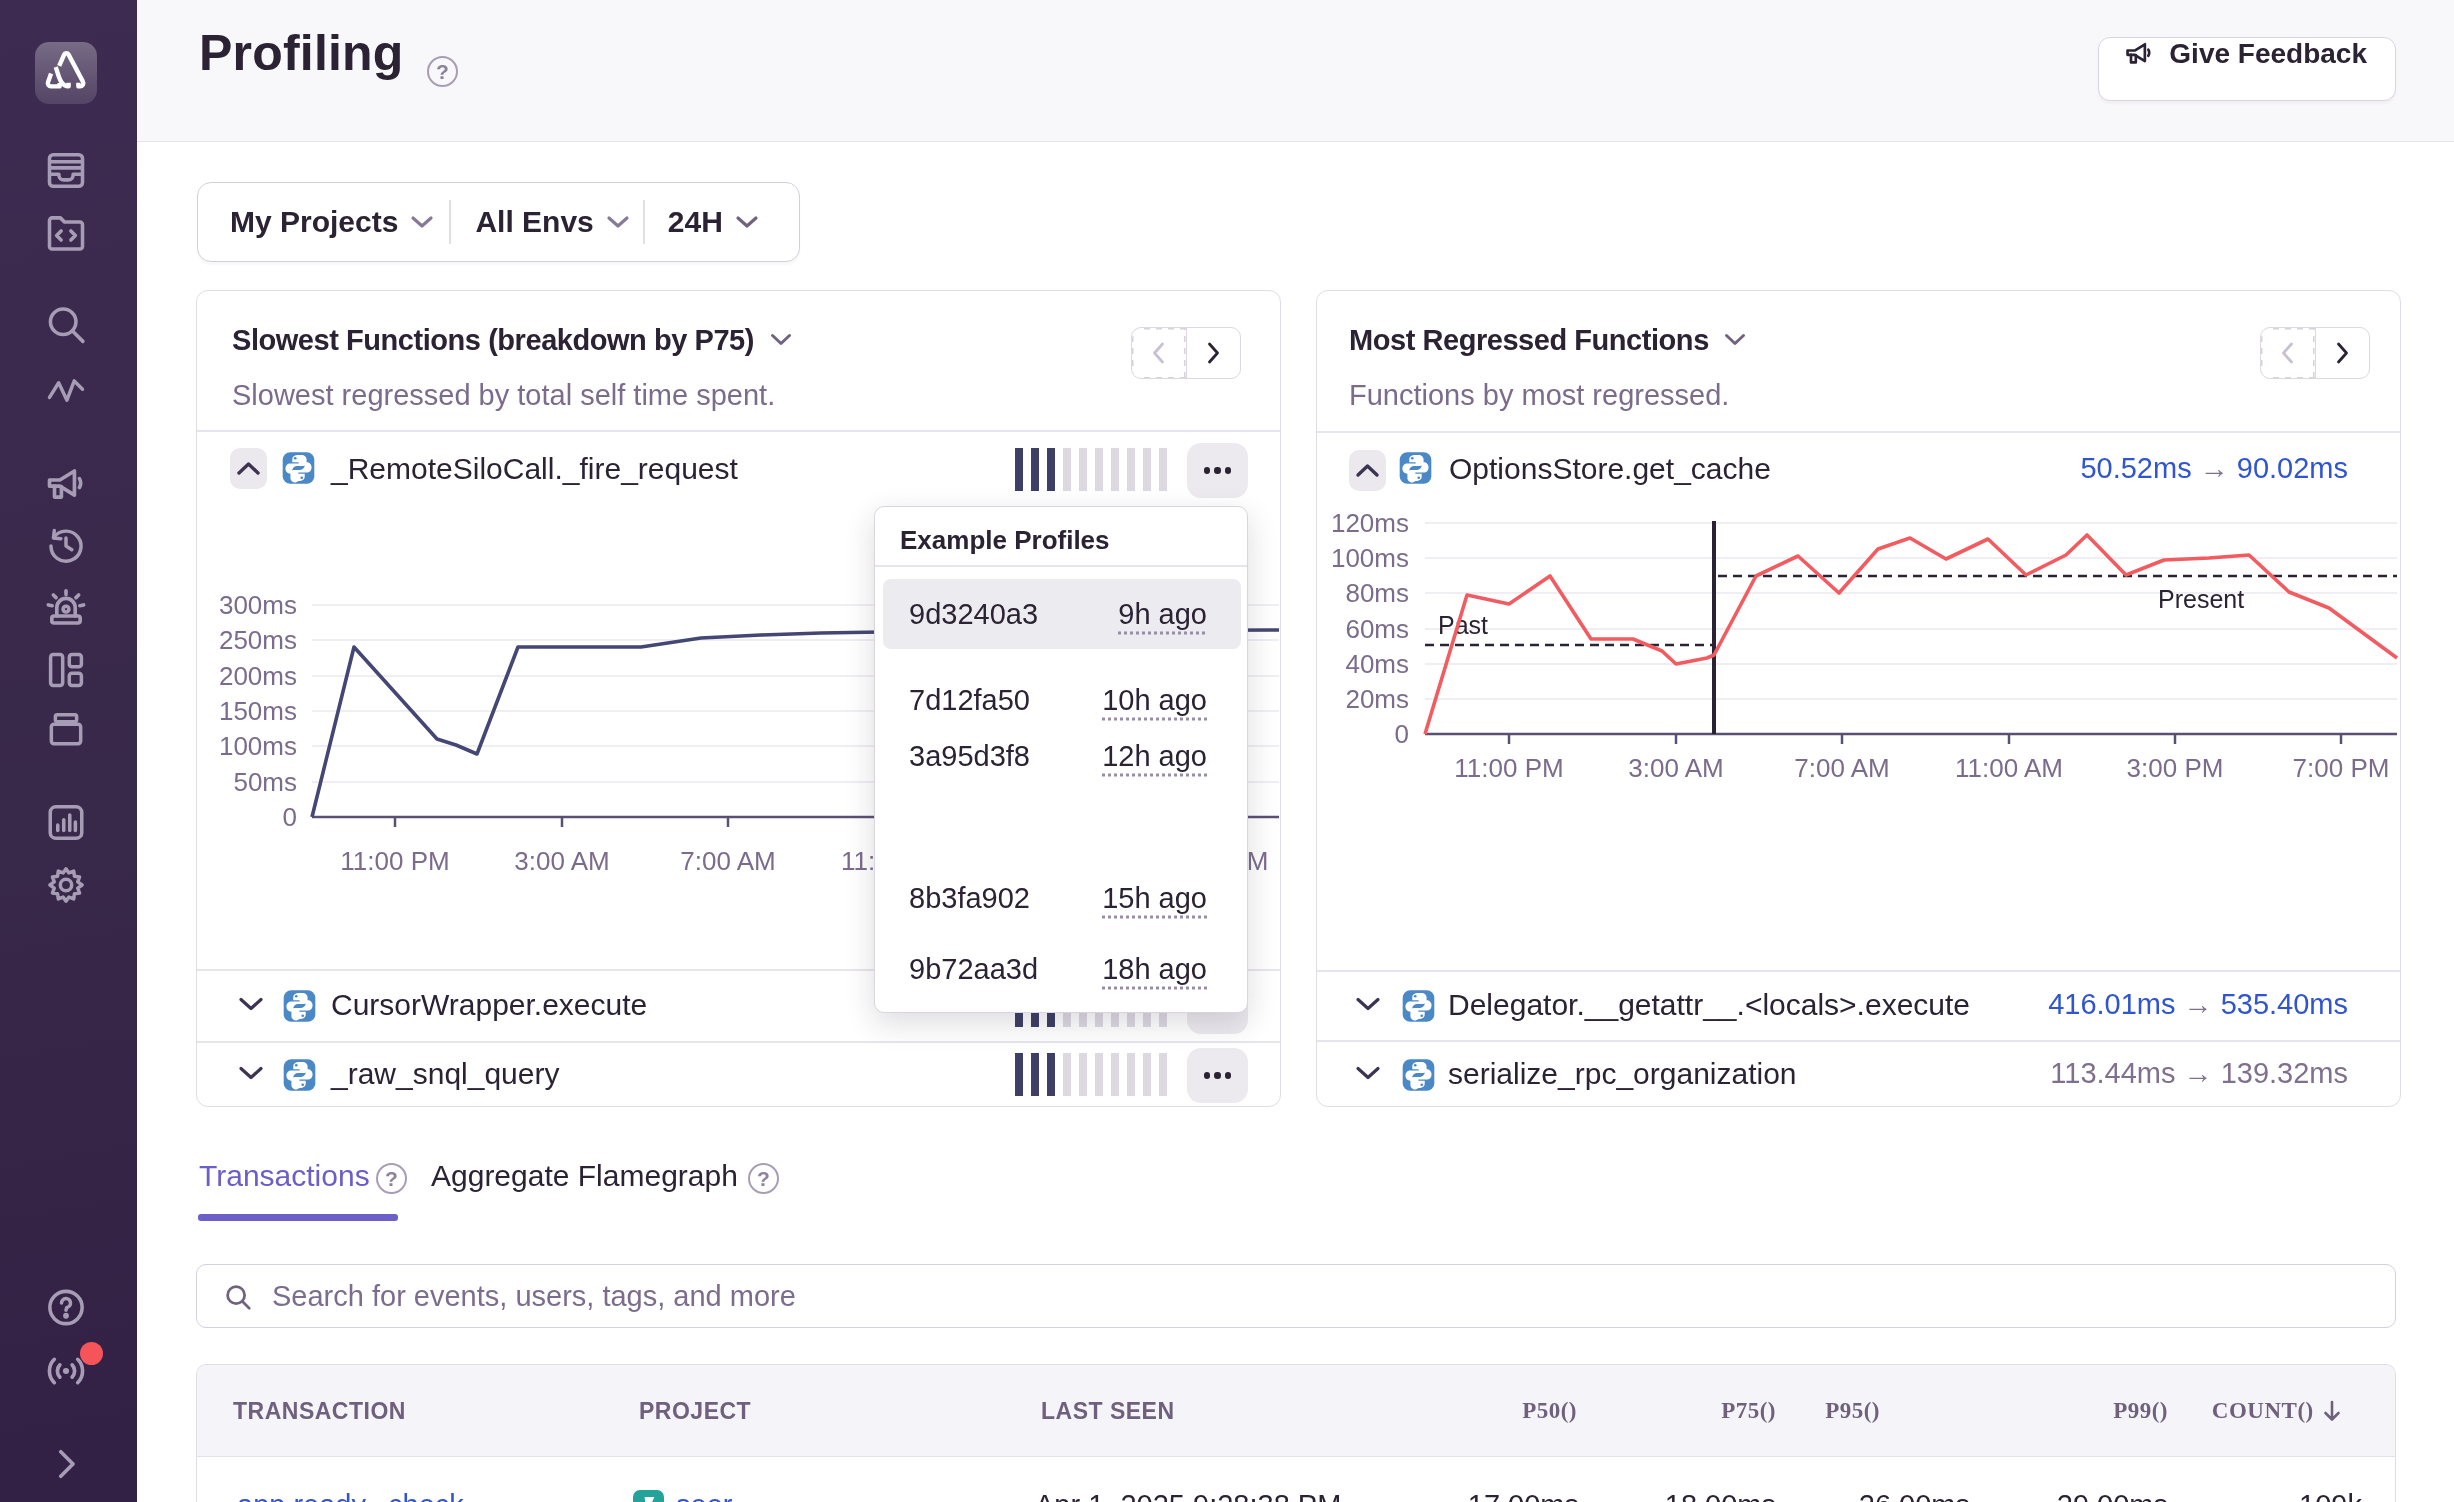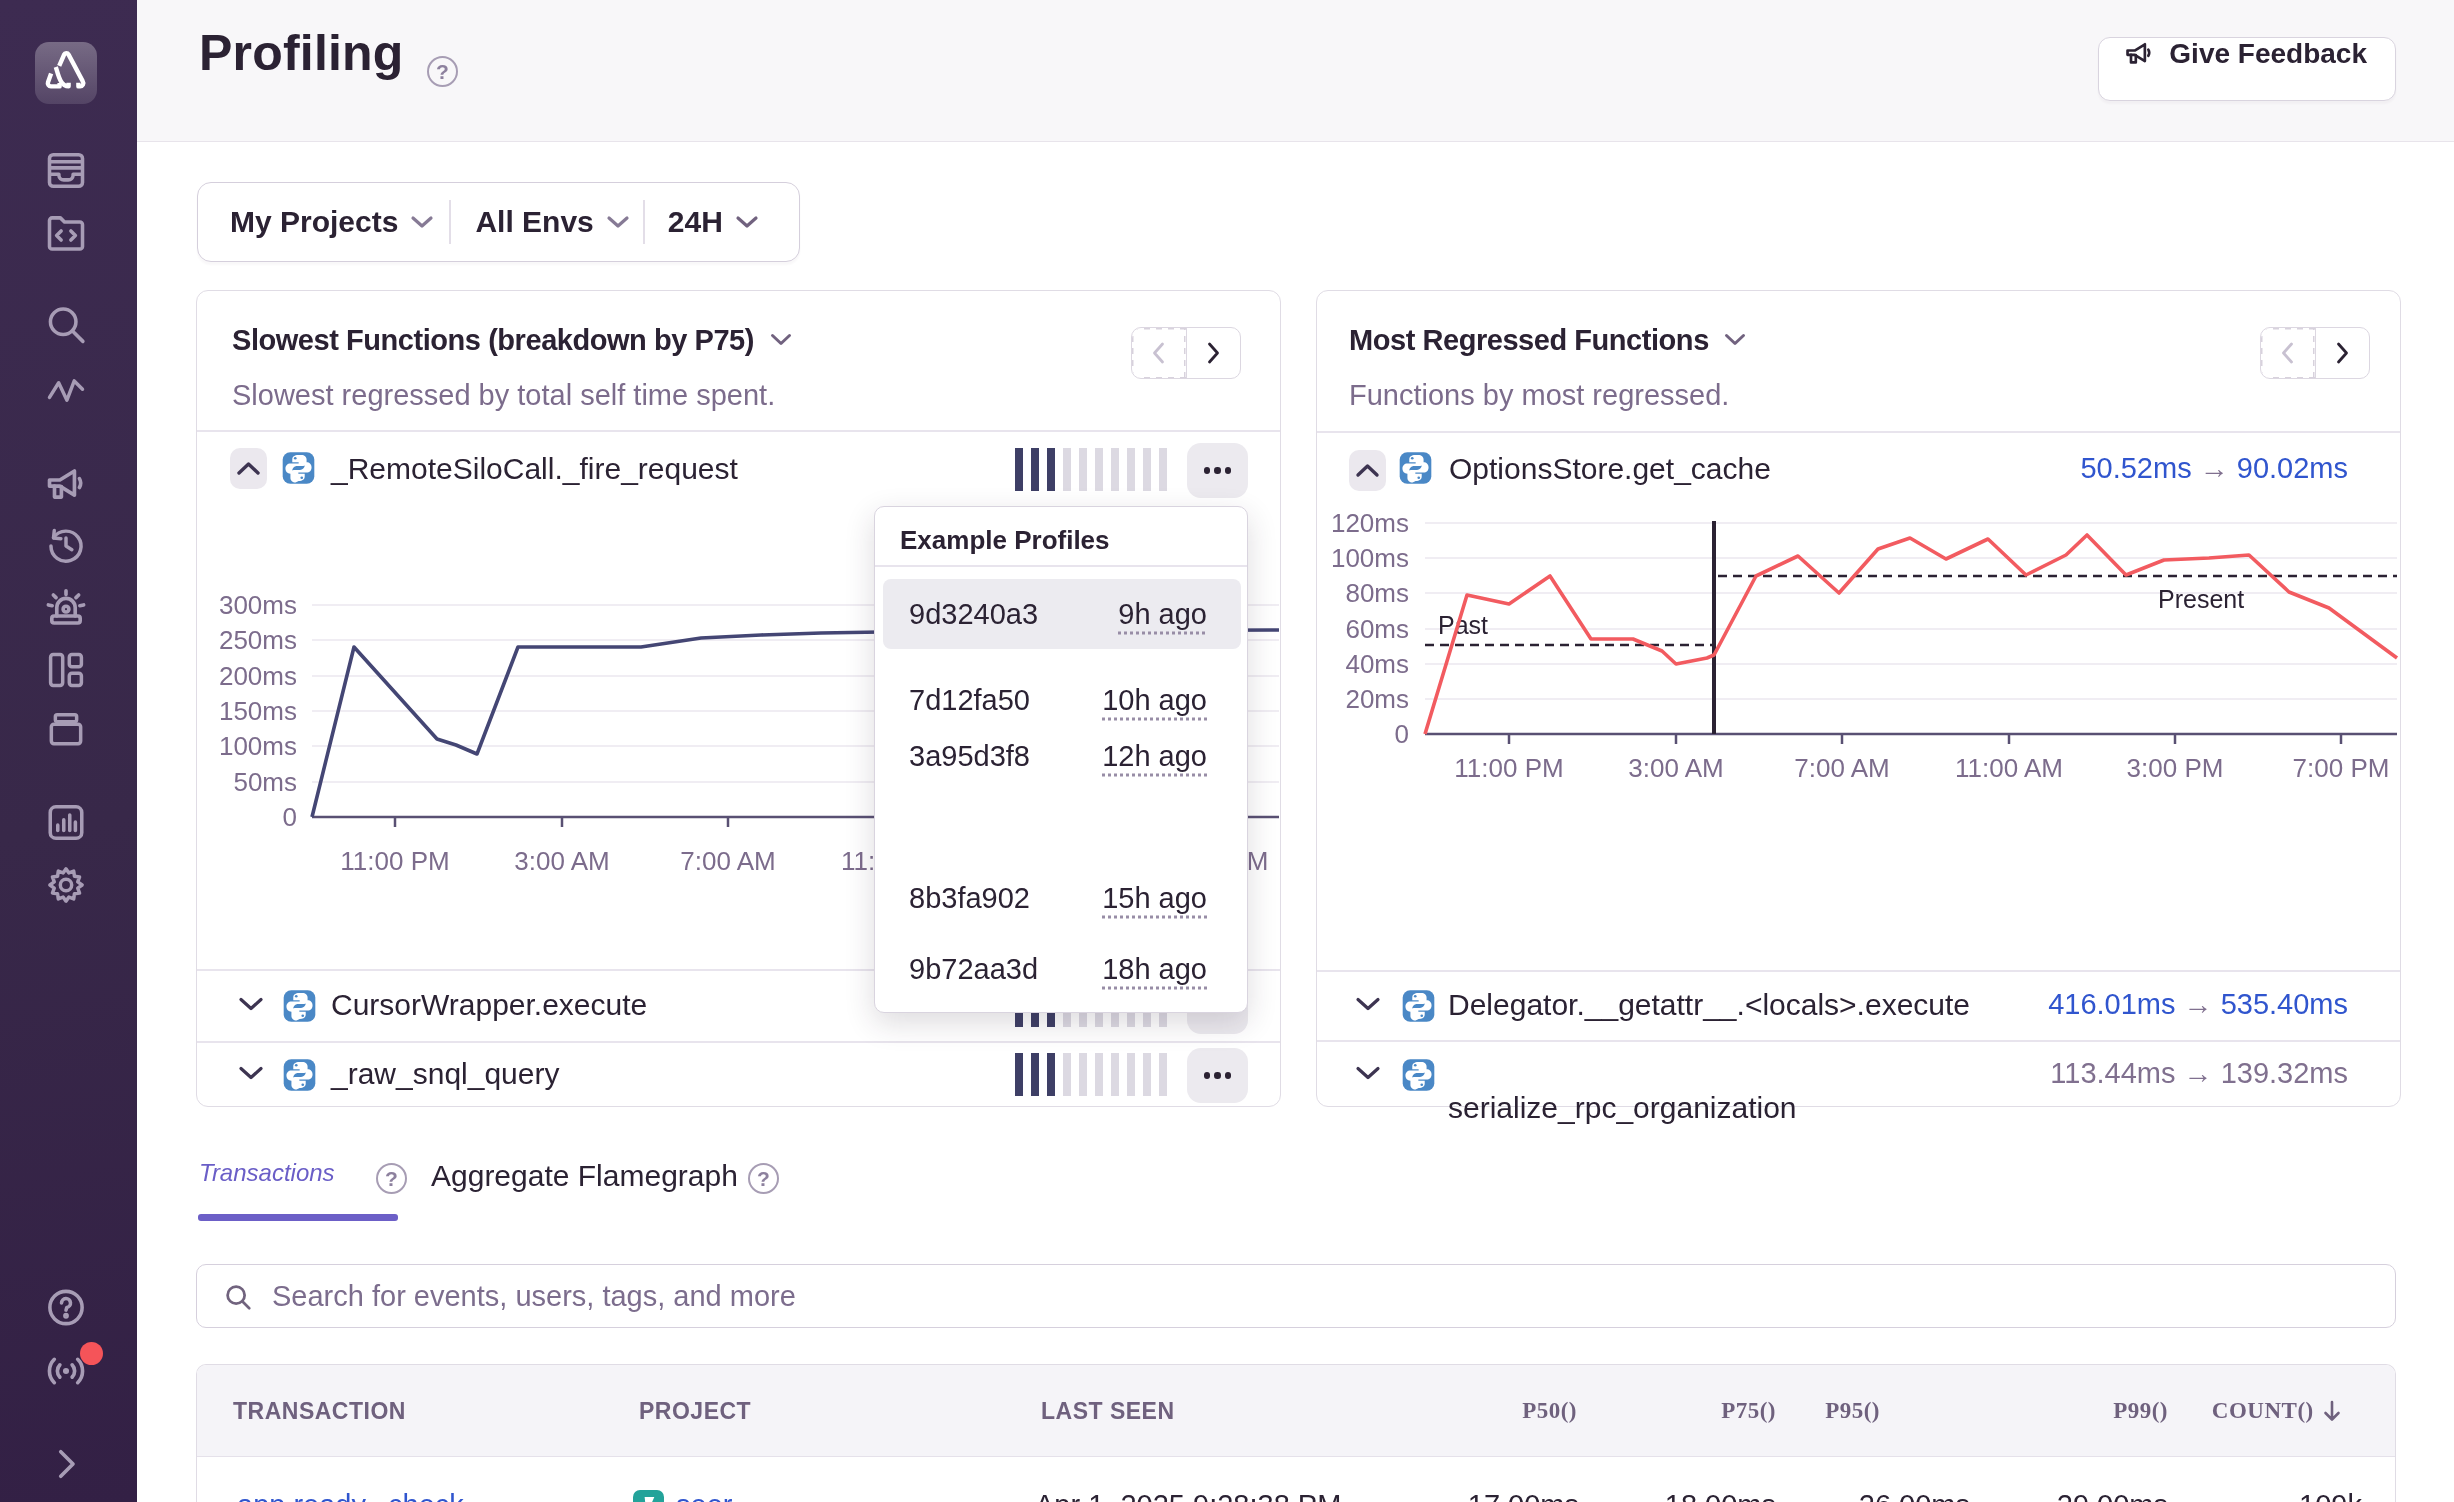--- a/index.html
+++ b/index.html
@@ -68,21 +68,21 @@
   #dropdown h3 { position:absolute; left:25px; top:18px; font-size:26px; font-weight:bold; color:#2b2233; }
   #ddDiv { position:absolute; left:0; top:58px; width:100%; height:1.5px; background:#e8e4ed; }
   .ddrow { position:absolute; left:8px; width:358px; height:70px; }
   .ddrow.hl { background:#ecebf0; border-radius:8px; }
   .ddid { position:absolute; left:26px; top:50%; transform:translateY(-50%); font-size:29px; color:#2b2233; }
   .ddago { position:absolute; right:34px; top:50%; transform:translateY(-50%); font-size:29px; color:#2b2233;
     text-decoration:underline dotted #988da6; text-underline-offset:8px; text-decoration-thickness:2.5px; }
 
   
   #tabs { position:absolute; left:198px; top:1159px; }
-  #tabTrans { position:absolute; left:1px; top:0; font-size:24px; color:#6a5ec7; white-space:nowrap;font-style:italic; }
+  #tabTrans { position:absolute; left:1px; top:0; font-size:30px; color:#6a5ec7; white-space:nowrap; }
   #tabQ1 { position:absolute; left:178px; top:4px; }
   #tabAgg { position:absolute; left:233px; top:0; font-size:30px; color:#2b2233; white-space:nowrap; }
   #tabQ2 { position:absolute; left:550px; top:4px; }
   #tabBar { position:absolute; left:0; top:55px; width:200px; height:7px; background:#6c5fc7; border-radius:3px; }
 
   
   #search { position:absolute; left:196px; top:1264px; width:2200px; height:64px; background:#fff;
     border:1.5px solid #d6d0dd; border-radius:10px; }
   #search span { position:absolute; left:75px; top:15px; font-size:29px; color:#7c6d8d; }
 
@@ -536,21 +536,21 @@
         <svg width="33" height="34" viewBox="0 0 24 24">
           <rect x="0.5" y="0.5" width="23" height="23" rx="5.5" fill="#4a88c6"></rect>
           <g transform="translate(12 12) scale(1.13) translate(-12 -12)">
             <path d="M11.9 3.6c-2.5 0-3.9 1.1-3.9 2.9v1.8h4.1v.8H6.8c-1.9 0-3.2 1.3-3.2 3.3 0 2 1.3 3.3 3.2 3.3h1.2v-2c0-1.6 1.4-3 3-3h3.9c1.3 0 2.3-1 2.3-2.3V6.5c0-1.7-1.4-2.9-3.3-2.9z" fill="#fff"></path>
             <circle cx="9.9" cy="5.7" r="0.85" fill="#4a88c6"></circle>
             <path d="M12.1 20.4c2.5 0 3.9-1.1 3.9-2.9v-1.8h-4.1v-.8h5.3c1.9 0 3.2-1.3 3.2-3.3 0-2-1.3-3.3-3.2-3.3H16v2c0 1.6-1.4 3-3 3H9.1c-1.3 0-2.3 1-2.3 2.3v2.9c0 1.7 1.4 2.9 3.3 2.9z" fill="#fff"></path>
             <circle cx="14.1" cy="18.3" r="0.85" fill="#4a88c6"></circle>
           </g>
         </svg>
       </div>
-    <div class="fname" style="left:131px;top:800px">serialize_rpc_organization</div>
+    <div class="fname" style="left:131px;top:766px">serialize_rpc_organization</div>
     <div class="vals" style="right:52px;top:766px"><span class="vgray">113.44ms</span> <span class="varr">→</span> <span class="vgray">139.32ms</span></div>
   </div>
 
   <div id="dropdown">
     <h3>Example Profiles</h3>
     <div id="ddDiv"></div>
     <div class="ddrow hl" style="top:72px">
         <span class="ddid">9d3240a3</span>
         <span class="ddago">9h ago</span>
       </div>

